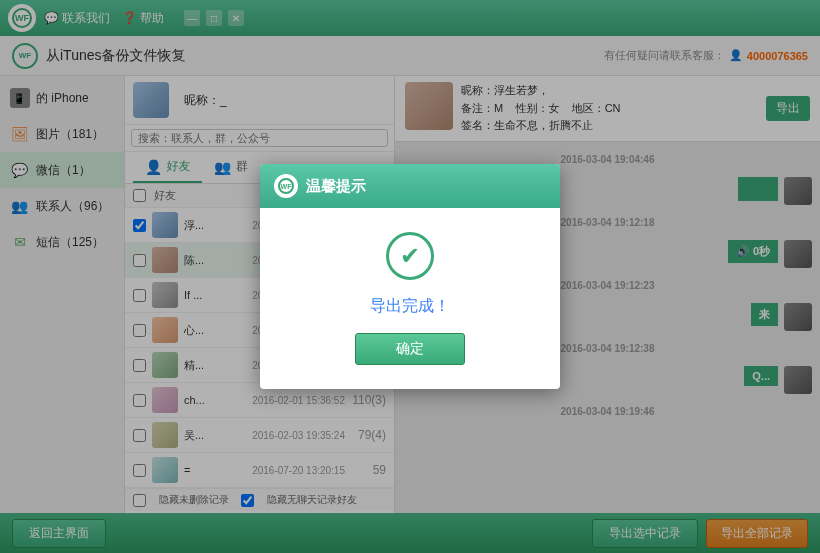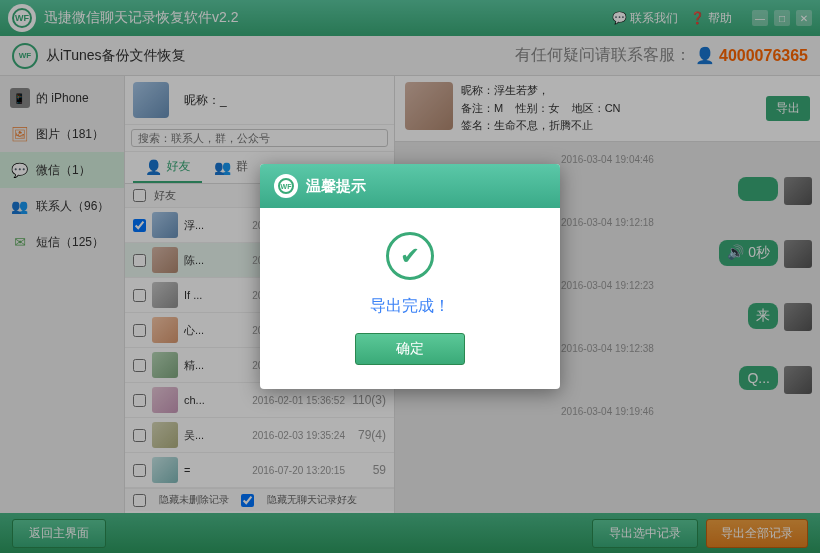--- a/index.html
+++ b/index.html
@@ -71,21 +71,21 @@
       width: 26px; height: 26px;
       border: 2px solid #3aaa78;
       border-radius: 50%;
       display: flex; align-items: center; justify-content: center;
       font-size: 8px; color: #3aaa78; margin-right: 8px;
     }
     .sub-header-title {
       font-size: 14px; color: #333; flex: 1;
     }
     .sub-header-right {
-      font-size: 16px; color: #888;
+      font-size: 11px; color: #888;
       display: flex; align-items: center; gap: 4px;
     }
     .phone-number {
       color: #ff6600; font-weight: bold;
     }
 
     
     .main-layout {
       display: flex;
       height: calc(553px - 36px - 40px - 40px);
@@ -257,41 +257,42 @@
       font-size: 12px;
       align-self: center;
     }
     .chat-messages {
       flex: 1;
       padding: 8px;
       overflow-y: auto;
       display: flex;
       flex-direction: column;
       gap: 8px;
+      font-weight: bold;
     }
     .msg-row {
       display: flex;
       align-items: flex-start;
       gap: 6px;
     }
     .msg-row.right {
       flex-direction: row-reverse;
     }
     .msg-timestamp {
       text-align: center;
       font-size: 10px;
       color: #999;
       margin: 4px 0;
     }
     .msg-bubble {
       background: #3aaa78;
       color: white;
-      border-radius: 8px;
+      border-radius: 0;
       padding: 4px 8px;
-      font-size: 14px;
+      font-size: 11px;
       max-width: 150px;
     }
     .msg-avatar-sm {
       width: 28px; height: 28px;
       border-radius: 3px;
       background: #a0c4e8;
       flex-shrink: 0;
     }
     .msg-avatar-sm.green {
       background: linear-gradient(135deg, #888, #555);
@@ -404,21 +405,20 @@
   </style>
 </head>
 <body>
 
 <div class="title-bar">
   <div class="title-bar-logo">
     <div class="title-bar-logo-inner">
       <span>WF</span>
     </div>
   </div>
-  <span class="title-text">迅捷微信聊天记录恢复软件v2.2</span>
   <div class="title-bar-right">
     <div class="title-btn">
       <span>💬</span>
       <span>联系我们</span>
     </div>
     <div class="title-btn">
       <span>❓</span>
       <span>帮助</span>
     </div>
     <div class="win-btns">

